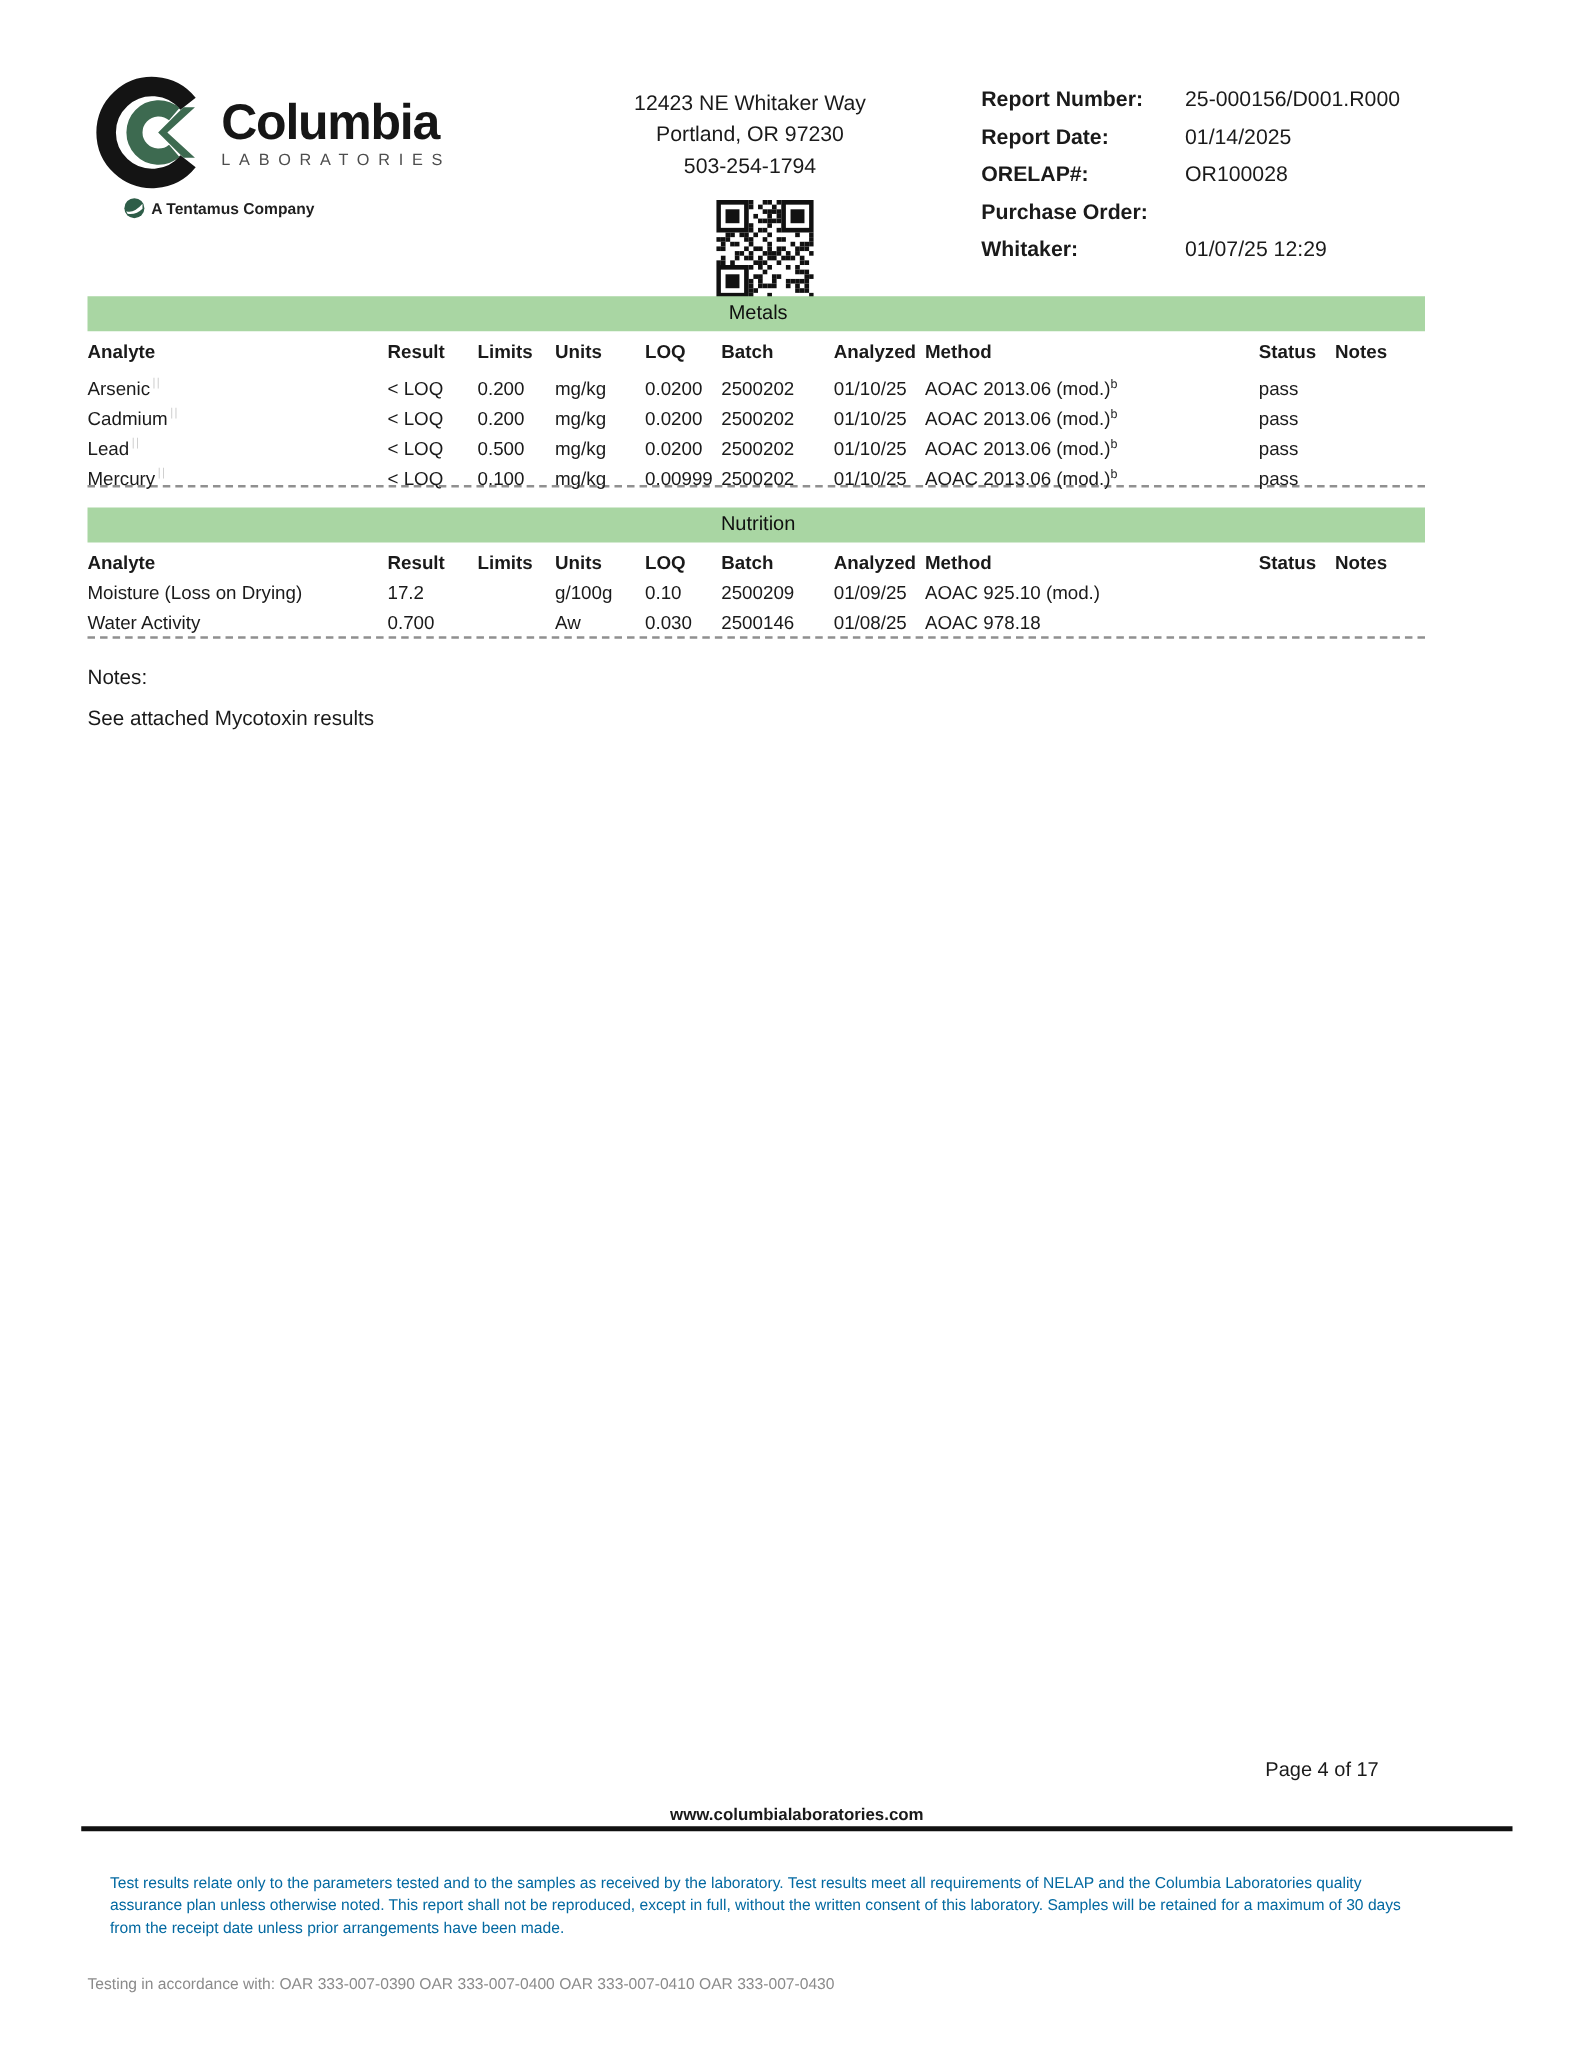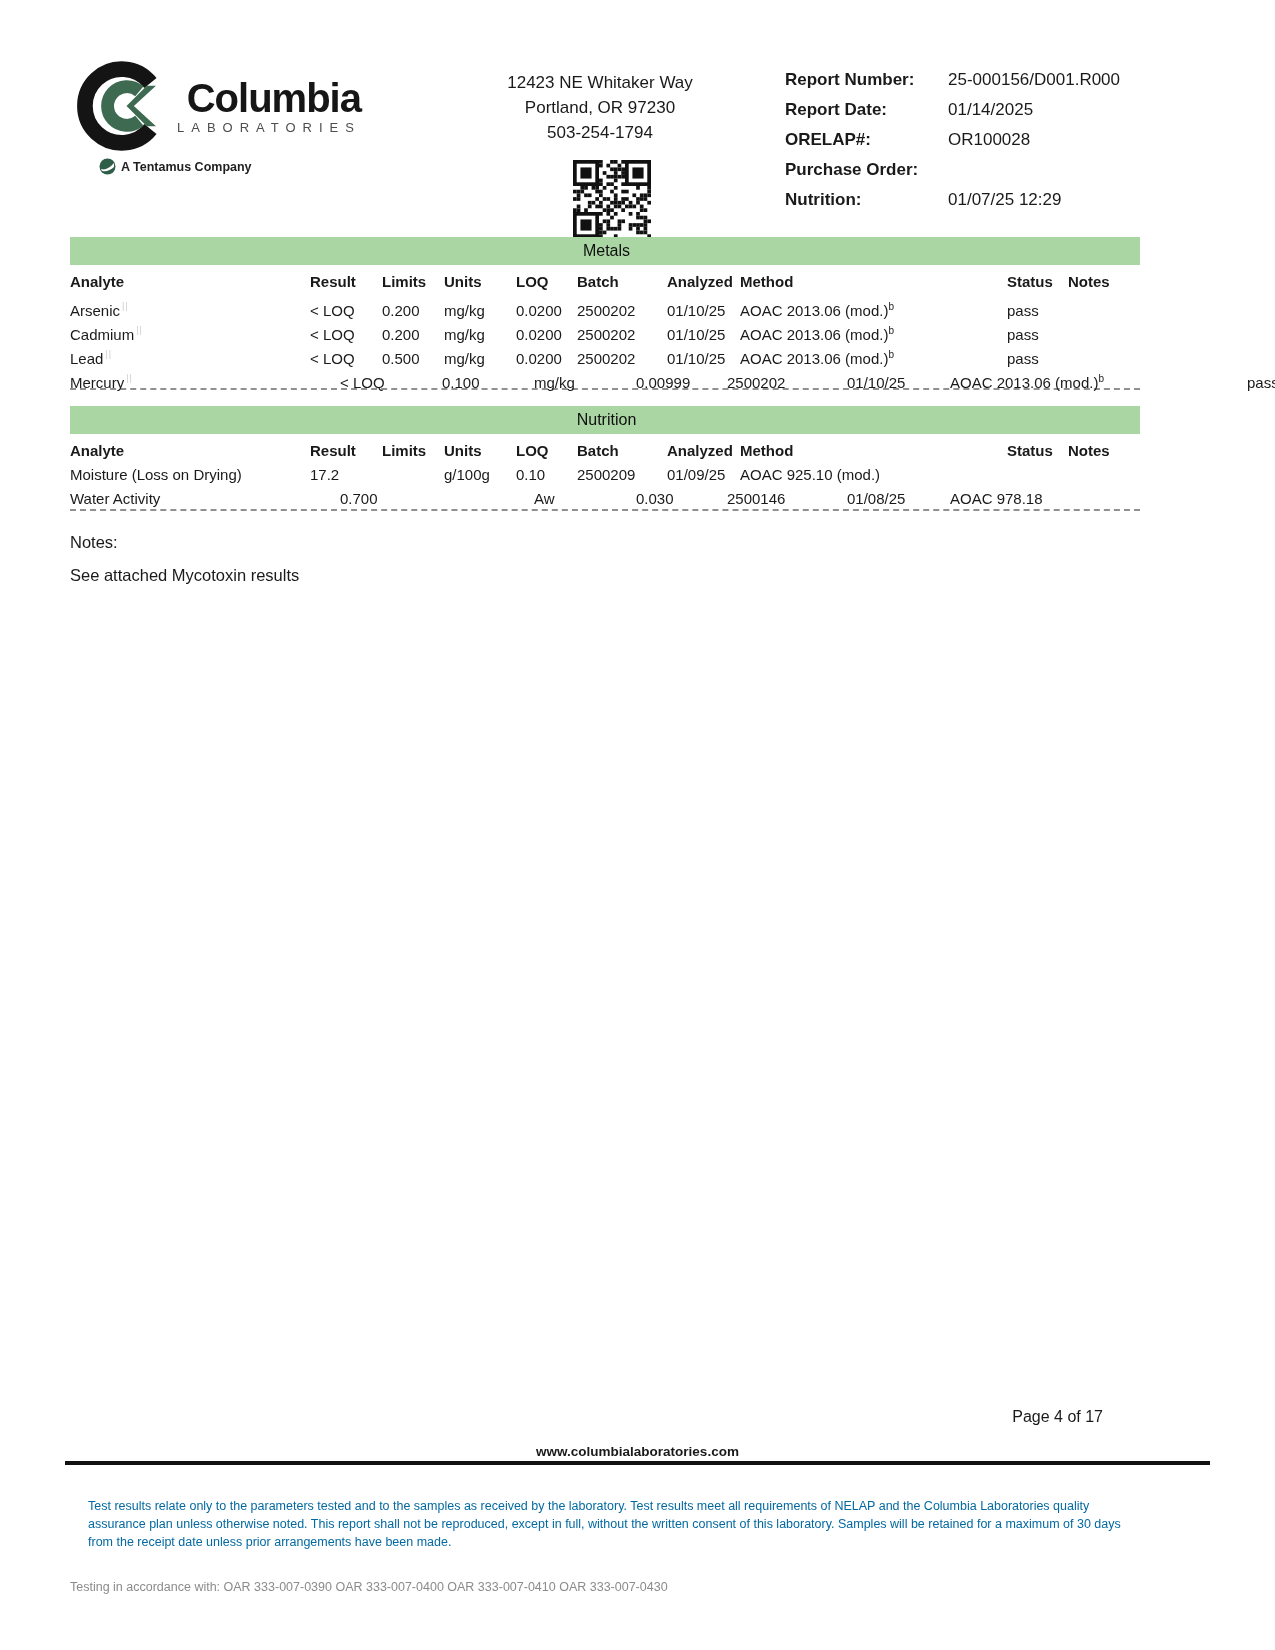--- a/index.html
+++ b/index.html
@@ -10,21 +10,21 @@
     margin: 0 auto;
     background: #ffffff;
     color: #1a1a1a;
     overflow: hidden;
   }
 
   
   .logo-block { position: absolute; left: 75px; top: 60px; width: 330px; }
   .logo-row { display: flex; align-items: center; }
   .logo-mark { width: 92px; height: 92px; flex: 0 0 auto; }
-  .logo-text { margin-left: 10px; text-align: right; }
+  .logo-text { margin-left: 10px; }
   .brand-name { font-size: 40px; font-weight: bold; letter-spacing: -1px; color: #161616; line-height: 1.0; }
   .brand-sub { font-size: 13px; letter-spacing: 7px; color: #4d4d4d; margin-top: 2px; }
   .tagline-row { display: flex; align-items: center; margin-top: 6px; margin-left: 24px; }
   .tagline { font-size: 12.5px; font-weight: bold; color: #1f1f1f; margin-left: 5px; }
 
   .address-block { position: absolute; left: 455px; top: 70px; width: 290px; text-align: center; font-size: 17px; line-height: 25px; }
   .qr-wrap { position: absolute; left: 573px; top: 160px; width: 78px; height: 78px; }
 
   .report-info { position: absolute; left: 785px; top: 70px; width: 400px; font-size: 17px; }
   .info-row { display: flex; height: 30px; align-items: flex-start; }
@@ -41,21 +41,21 @@
     text-align: center;
   }
   .grid-row {
     display: grid;
     grid-template-columns: 240px 72px 62px 72px 61px 90px 73px 267px 61px 1fr;
     font-size: 15px;
     align-items: baseline;
   }
   .grid-head { font-weight: bold; padding-top: 8px; padding-bottom: 4px; }
   .data-row { height: 24px; line-height: 24px; }
-  .table-end { border-bottom: 2px dashed #909090; padding-bottom: 6px; gap: 30px; }
+  .table-end { border-bottom: 2px dashed #909090; padding-bottom: 6px; }
   .cell { white-space: nowrap; overflow: visible; }
   .sup-mark { font-size: 9px; color: #cdcdcd; vertical-align: 7px; letter-spacing: 1px; margin-left: 2px; }
   .method-sup { font-size: 10px; vertical-align: 6px; }
   .section-gap { height: 16px; }
 
   .notes-block { margin-top: 22px; font-size: 16.5px; }
   .notes-heading { margin-bottom: 14px; }
 
   
   .page-indicator { position: absolute; right: 172px; top: 1408px; font-size: 16px; }
@@ -250,21 +250,21 @@
     </div>
     <div class="info-row">
       <div class="info-label">ORELAP#:</div>
       <div class="info-value">OR100028</div>
     </div>
     <div class="info-row">
       <div class="info-label">Purchase Order:</div>
       <div class="info-value"></div>
     </div>
     <div class="info-row">
-      <div class="info-label">Nutrition:</div>
+      <div class="info-label">Whitaker:</div>
       <div class="info-value">01/07/25  12:29</div>
     </div>
   </div>
 
   <div class="content">
 
     <div class="section-bar">Metals</div>
     <div class="grid-row grid-head">
       <div class="cell">Analyte</div>
       <div class="cell">Result</div>

